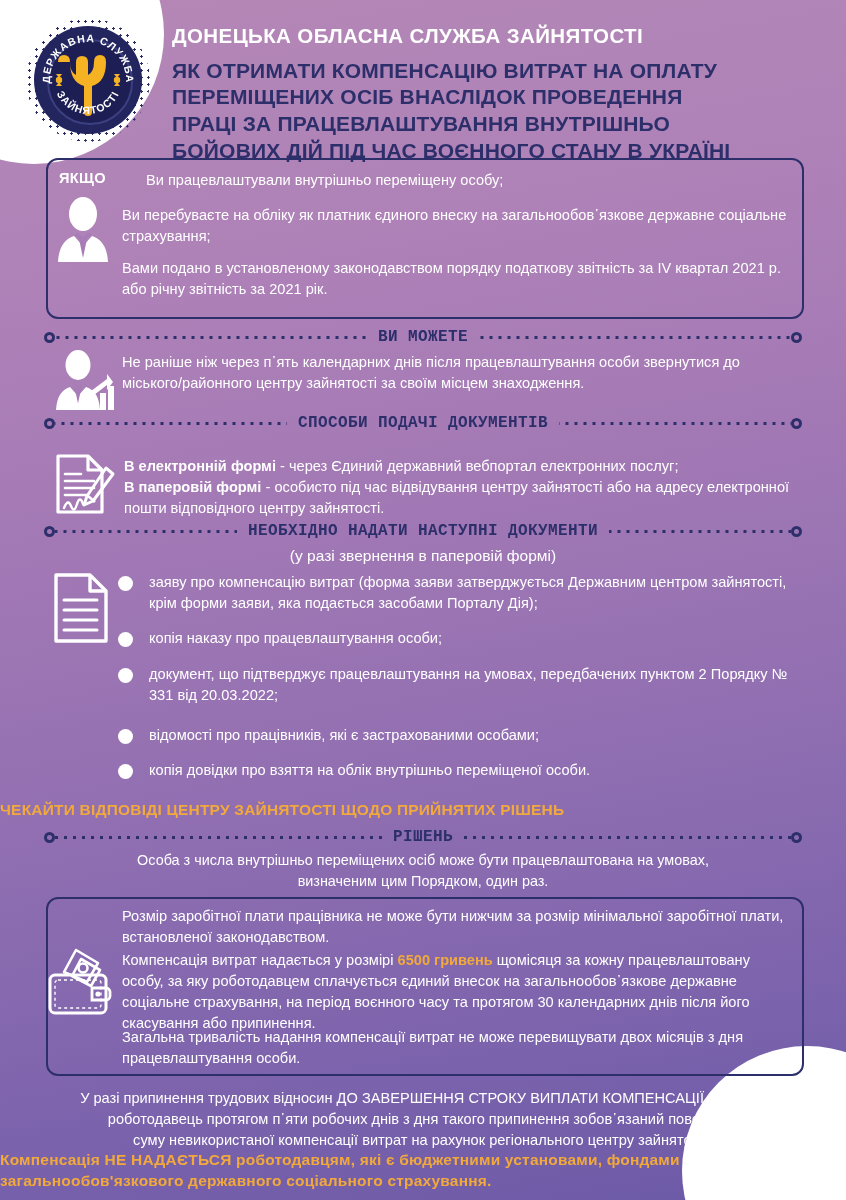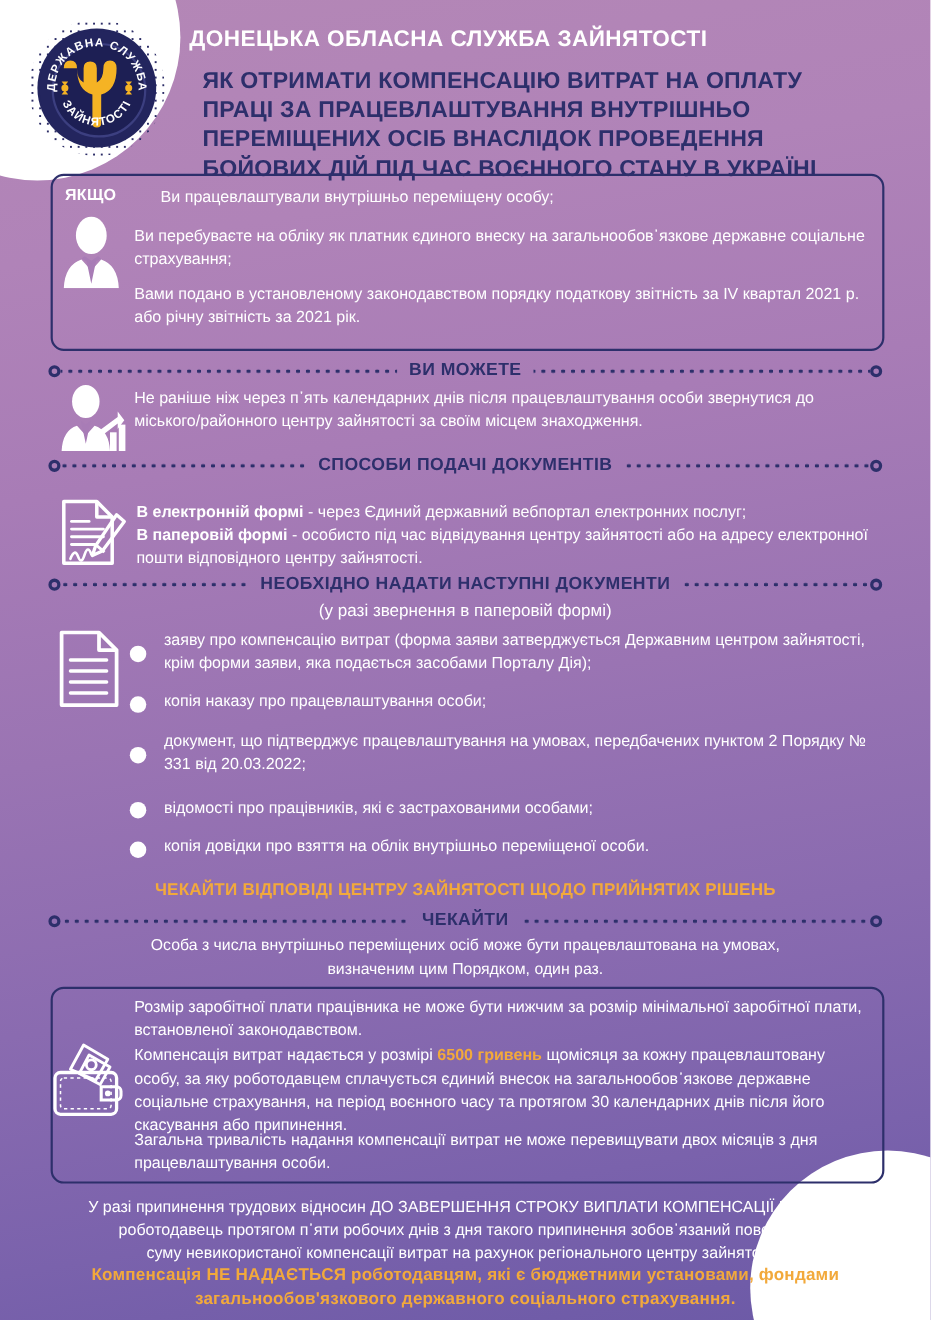--- a/index.html
+++ b/index.html
@@ -53,40 +53,40 @@
   
   .header-block{
     position:absolute;left:172px;top:24px;width:650px;
   }
   .org-title{
     color:#ffffff;font-weight:bold;font-size:20.5px;letter-spacing:.4px;
     line-height:1.2;margin:0 0 9px 0;
   }
   .main-title{
     color:#2d2f6b;font-weight:bold;font-size:21px;line-height:1.27;
-    letter-spacing:.2px;margin:12px;
+    letter-spacing:.2px;margin:0;
   }
   .main-title div{white-space:nowrap;}
 
   
   .box{
     position:absolute;
     border:2px solid #2d2f6b;border-radius:12px;
   }
   .body-text{
     color:#ffffff;font-size:14.6px;line-height:1.43;
   }
   .if-label{
     color:#ffffff;font-weight:bold;font-size:14.6px;letter-spacing:.3px;
   }
 
   
   .divider{
     position:absolute;left:44px;width:758px;height:18px;
-    display:flex;align-items:center;gap:0;
+    display:flex;align-items:center;gap:0;font-family:Liberation Mono, monospace;
   }
   .ring{
     width:11px;height:11px;border-radius:50%;
     border:3px solid #2d2f6b;box-sizing:border-box;flex:none;
   }
   .dots{
     flex:1;height:11px;
     background-image:radial-gradient(circle, #2d2f6b 1.6px, transparent 1.8px);
     background-size:9px 11px;background-position:center;
     background-repeat:repeat-x;
@@ -94,32 +94,32 @@
   .divider .dlabel{
     color:#2d2f6b;font-weight:bold;font-size:16px;letter-spacing:.4px;
     padding:0 11px;white-space:nowrap;flex:none;
   }
 
   
   .icon{position:absolute;}
 
   
   .blist{position:absolute;left:118px;width:690px;}
-  .bitem{display:flex;align-items:center;margin-bottom:15px;}
+  .bitem{display:flex;align-items:flex-start;margin-bottom:15px;}
   .bullet{
     width:15px;height:15px;border-radius:50%;background:#ffffff;
     flex:none;margin:4px 16px 0 0;
   }
   .btext{color:#ffffff;font-size:14.6px;line-height:1.42;}
 
   .accent{color:#f2a93b;font-weight:bold;}
   .bold-w{font-weight:bold;color:#ffffff;}
 
   .orange-line{
-    position:absolute;left:0;width:846px;text-align:center;
+    position:absolute;left:0;width:846px;
     color:#f2a93b;font-weight:bold;font-size:15.5px;letter-spacing:.2px;
     line-height:1.35;
   }
   .center-text{
     position:absolute;text-align:center;color:#ffffff;
     font-size:14.4px;line-height:1.4;
   }
 </style>
 </head>
 <body>
@@ -153,22 +153,22 @@
       <text font-family="Liberation Sans, sans-serif" font-size="10.5" font-weight="bold" fill="#ffffff" letter-spacing="1.1">
         <textPath href="#arcBot" startOffset="50%" text-anchor="middle">ЗАЙНЯТОСТІ</textPath>
       </text>
     </svg>
   </div>
 
   <div class="header-block">
     <div class="org-title">ДОНЕЦЬКА ОБЛАСНА СЛУЖБА ЗАЙНЯТОСТІ</div>
     <div class="main-title">
       <div>ЯК ОТРИМАТИ КОМПЕНСАЦІЮ ВИТРАТ НА ОПЛАТУ</div>
+      <div>ПЕРЕМІЩЕНИХ ОСІБ ВНАСЛІДОК ПРОВЕДЕННЯ</div>
       <div>ПРАЦІ ЗА ПРАЦЕВЛАШТУВАННЯ ВНУТРІШНЬО</div>
-      <div>ПЕРЕМІЩЕНИХ ОСІБ ВНАСЛІДОК ПРОВЕДЕННЯ</div>
       <div>БОЙОВИХ ДІЙ ПІД ЧАС ВОЄННОГО СТАНУ В УКРАЇНІ</div>
     </div>
   </div>
 
   <div class="box" style="left:46px;top:158px;width:754px;height:157px;"></div>
 
   <div style="position:absolute;left:59px;top:170px;" class="if-label">ЯКЩО</div>
 
   <svg class="icon" style="left:52px;top:196px;" width="62" height="66" viewBox="0 0 62 66">
     <ellipse cx="31" cy="18" rx="14" ry="17" fill="#ffffff"></ellipse>
@@ -272,21 +272,21 @@
       <span class="bullet"></span>
       <span class="btext">копія довідки про взяття на облік внутрішньо переміщеної особи.</span>
     </div>
   </div>
 
   <div class="orange-line" style="top:800px;">ЧЕКАЙТИ ВІДПОВІДІ ЦЕНТРУ ЗАЙНЯТОСТІ ЩОДО ПРИЙНЯТИХ РІШЕНЬ</div>
 
   <div class="divider" style="top:828px;">
     <span class="ring"></span>
     <span class="dots"></span>
-    <span class="dlabel">ЧЕКАЙТИ</span>
+    <span class="dlabel">РІШЕНЬ</span>
     <span class="dots"></span>
     <span class="ring"></span>
   </div>
 
   <div class="center-text" style="left:60px;top:850px;width:726px;">Особа з числа внутрішньо переміщених осіб може бути працевлаштована на умовах,</div>
   <div class="center-text" style="left:60px;top:871px;width:726px;">визначеним цим Порядком, один раз.</div>
 
   <div class="box" style="left:46px;top:897px;width:754px;height:175px;"></div>
 
   <svg class="icon" style="left:42px;top:942px;" width="76" height="76" viewBox="0 0 76 76">

